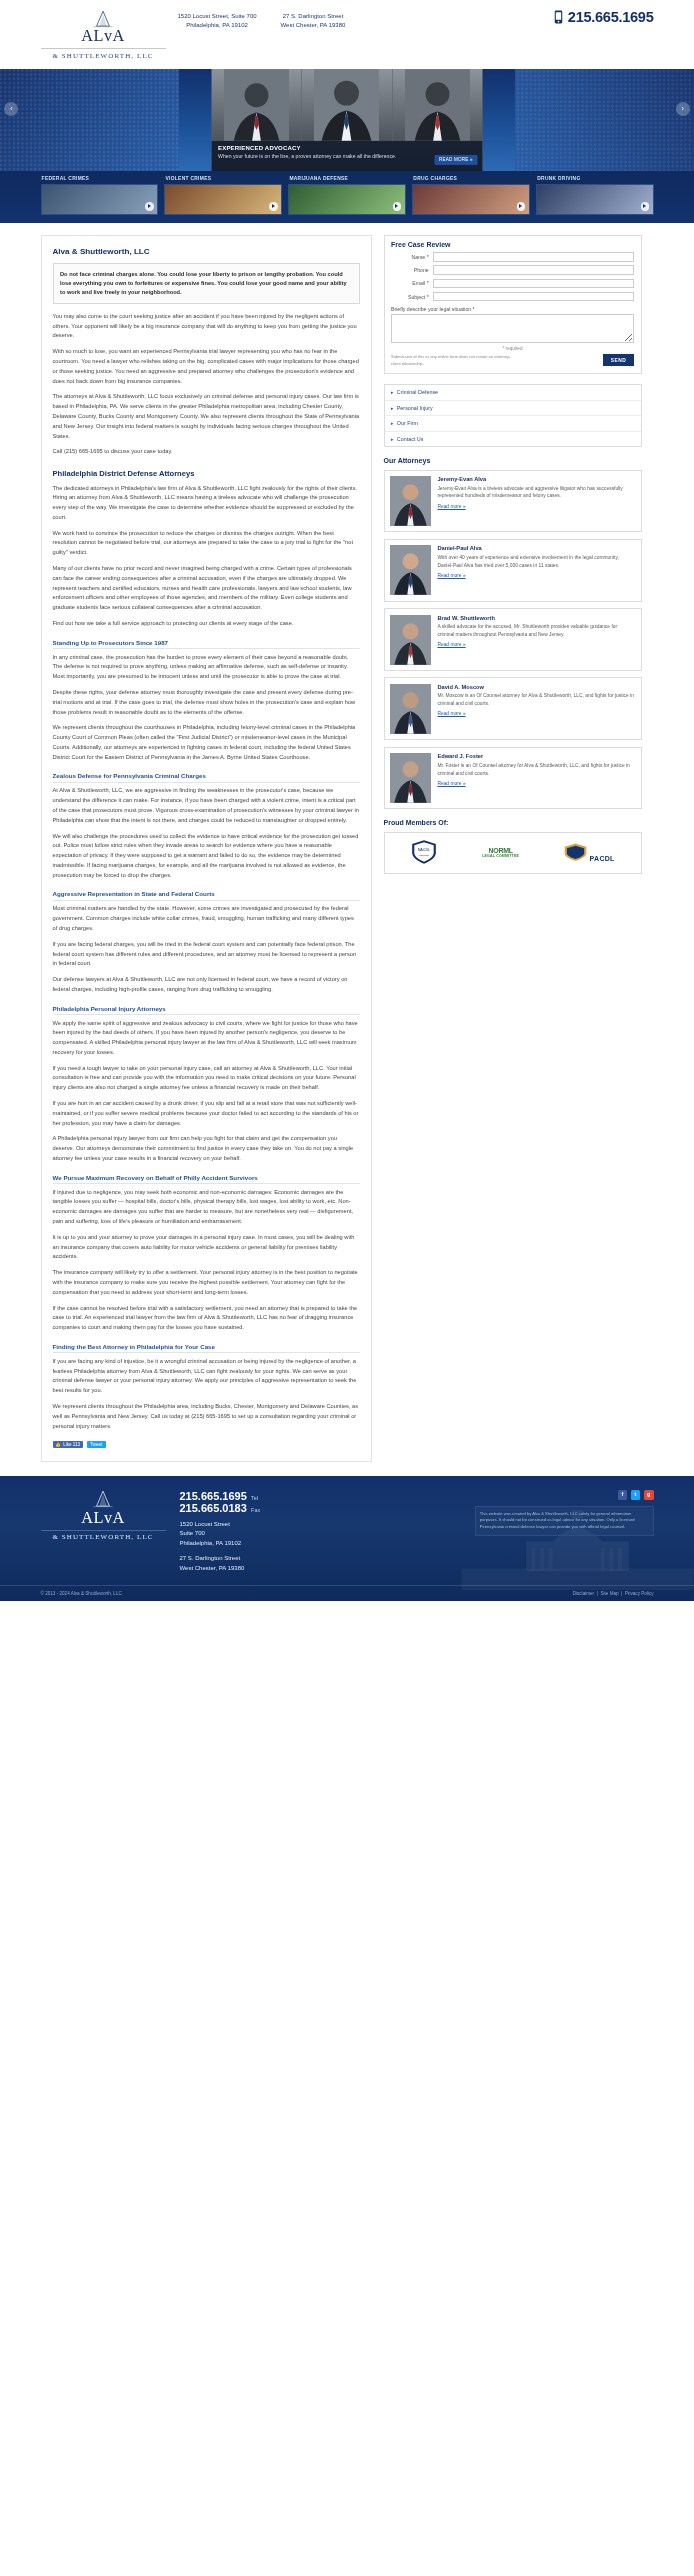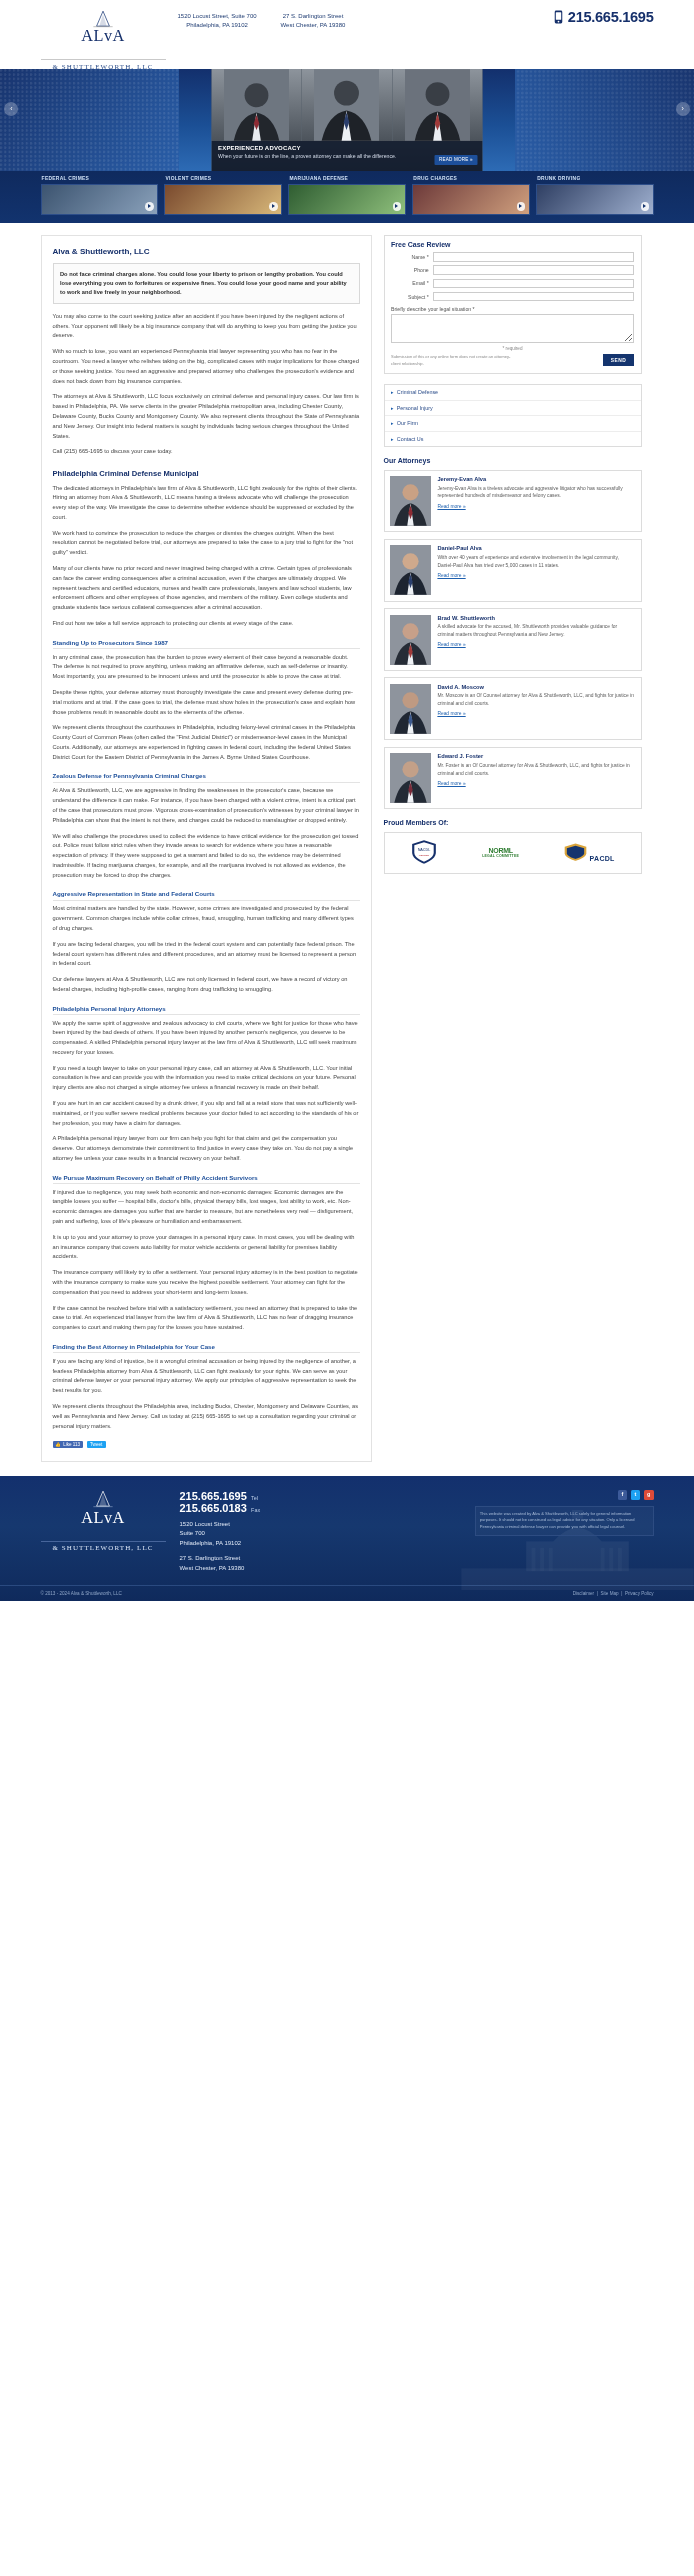--- a/index.html
+++ b/index.html
@@ -39,21 +39,21 @@
     color: #16306b;
     letter-spacing: 0.5px;
     line-height: 1;
   }
   .logo-sub {
     font-family: "Liberation Serif", serif;
     font-size: 7px;
     color: #2b4d8a;
     letter-spacing: 1.1px;
     border-top: 0.5px solid #c9c9c9;
-    margin-top: 15px;
+    margin-top: 4px;
     padding-top: 2.2px;
   }
   .logo-svgwrap { line-height: 0; }
 
   .addr-block {
     display: flex;
     gap: 0px;
     padding-top: 5.4px;
     flex: 1;
     justify-content: flex-start;
@@ -488,21 +488,21 @@
     <div class="main-col">
       <h1 class="page-title">Alva &amp; Shuttleworth, LLC</h1>
       <div class="callout">Do not face criminal charges alone. You could lose your liberty to prison or lengthy probation. You could lose everything you own to forfeitures or expensive fines. You could lose your good name and your ability to work and live freely in your neighborhood.</div>
       <div id="intro-paras">
           <p>You may also come to the court seeking justice after an accident if you have been injured by the negligent actions of others. Your opponent will likely be a big insurance company that will do anything to keep you from getting the justice you deserve.</p>
           <p>With so much to lose, you want an experienced Pennsylvania trial lawyer representing you who has no fear in the courtroom. You need a lawyer who relishes taking on the big, complicated cases with major implications for those charged or those seeking justice. You need an aggressive and prepared attorney who challenges the prosecution's evidence and does not back down from big insurance companies.</p>
           <p>The attorneys at Alva &amp; Shuttleworth, LLC focus exclusively on criminal defense and personal injury cases. Our law firm is based in Philadelphia, PA. We serve clients in the greater Philadelphia metropolitan area, including Chester County, Delaware County, Bucks County and Montgomery County. We also represent clients throughout the State of Pennsylvania and New Jersey. Our insight into federal matters is sought by individuals facing serious charges throughout the United States.</p>
           <p>Call (215) 665-1695 to discuss your case today.</p>
         </div>
       <div id="main-sections">
-          <h2 class="sec">Philadelphia Criminal Defense Municipal</h2>
+          <h2 class="sec">Philadelphia District Defense Attorneys</h2>
           <p>The dedicated attorneys in Philadelphia's law firm of Alva &amp; Shuttleworth, LLC fight zealously for the rights of their clients. Hiring an attorney from Alva &amp; Shuttleworth, LLC means having a tireless advocate who will challenge the prosecution every step of the way. We investigate the case to determine whether evidence should be suppressed or excluded by the court.</p>
           <p>We work hard to convince the prosecution to reduce the charges or dismiss the charges outright. When the best resolution cannot be negotiated before trial, our attorneys are prepared to take the case to a jury trial to fight for the "not guilty" verdict.</p>
           <p>Many of our clients have no prior record and never imagined being charged with a crime. Certain types of professionals can face the career ending consequences after a criminal accusation, even if the charges are ultimately dropped. We represent teachers and certified educators, nurses and health care professionals, lawyers and law school students, law enforcement officers and other employees of those agencies, and members of the military. Even college students and graduate students face serious collateral consequences after a criminal accusation.</p>
           <p>Find out how we take a full service approach to protecting our clients at every stage of the case.</p>
         </div>
       <div id="main-subsections">
           <h3 class="sub">Standing Up to Prosecutors Since 1987</h3>
           <p>In any criminal case, the prosecution has the burden to prove every element of their case beyond a reasonable doubt. The defense is not required to prove anything, unless making an affirmative defense, such as self-defense or insanity. Most importantly, you are presumed to be innocent unless and until the prosecutor is able to prove the case at trial.</p>
           <p>Despite these rights, your defense attorney must thoroughly investigate the case and present every defense during pre-trial motions and at trial. If the case goes to trial, the defense must show holes in the prosecution's case and explain how those problems result in reasonable doubt as to the elements of the offense.</p>
           <p>We represent clients throughout the courthouses in Philadelphia, including felony-level criminal cases in the Philadelphia County Court of Common Pleas (often called the "First Judicial District") or misdemeanor-level cases in the Municipal Courts. Additionally, our attorneys are experienced in fighting cases in federal court, including the federal United States District Court for the Eastern District of Pennsylvania in the James A. Byrne United States Courthouse.</p>

